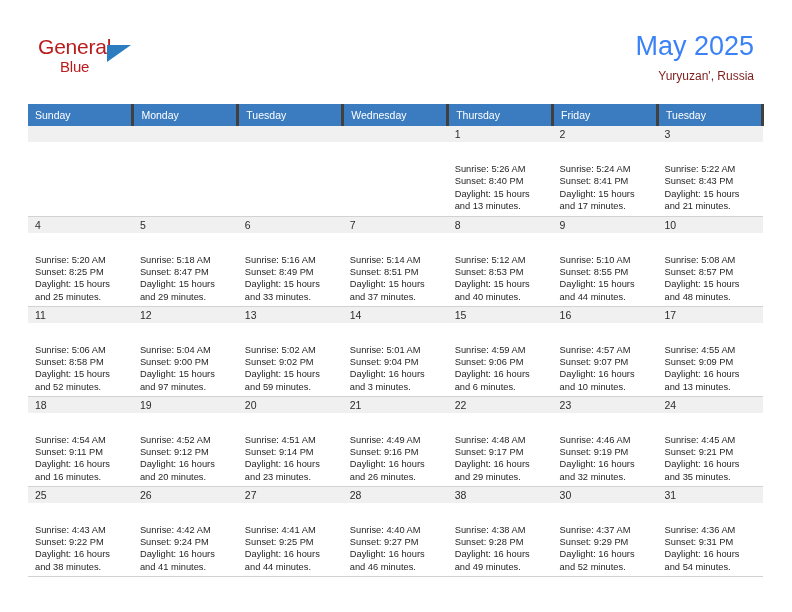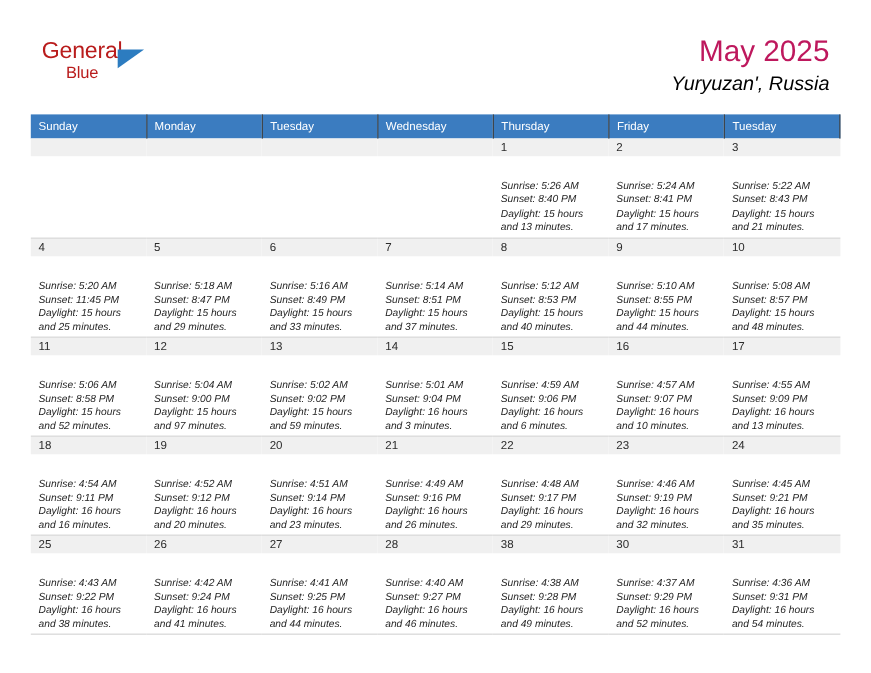--- a/index.html
+++ b/index.html
@@ -67,52 +67,51 @@
   }
 
   .title-wrap {
     position: absolute;
     right: 38px;
     top: 30px;
     text-align: right;
   }
   .cal-title {
     font-size: 27px;
-    color: #be185d;
+    color: #3b82f6;
     line-height: 32px;
     white-space: nowrap;
   }
   .cal-sub {
     margin-top: 6px;
-    font-size: 18px;
-    color: #000000;
+    font-size: 12px;
+    color: #7f1d1d;
     line-height: 17px;
     white-space: nowrap;
-    font-style: italic;
   }
 
   
   .cal {
     position: absolute;
     left: 28px;
     top: 104px;
     width: 736px;
     border-collapse: collapse;
     table-layout: fixed;
   }
   .cal th {
     background: #3b7cc0;
     color: #ffffff;
     font-size: 10.5px;
     font-weight: normal;
     text-align: left;
     padding: 5px 0 5px 7px;
     height: 19px;
     box-sizing: border-box;
-    border-right: 1px solid #404040;
+    border-right: 3px solid #404040;
   }
   .cal td {
     width: 105.1px;
     height: 90px;
     vertical-align: top;
     padding: 0;
     border-bottom: 1px solid #d2d2d2;
     background: #ffffff;
     box-sizing: border-box;
   }
@@ -124,21 +123,20 @@
     font-size: 10.5px;
     color: #2b2b2b;
     padding-left: 7px;
     box-sizing: border-box;
   }
   td.empty .daynum {
     background: #f0f0f0;
   }
   .lines {
     padding: 21px 6px 0 7px;
-    font-style: italic;
   }
   .lines div {
     font-size: 9.3px;
     line-height: 12.4px;
     color: #1f1f1f;
     white-space: nowrap;
   }
 </style>
 </head>
 <body>
@@ -212,21 +210,21 @@
               <div>Daylight: 15 hours</div>
               <div>and 21 minutes.</div>
             </div>
           </td>
         </tr>
         <tr>
           <td class="">
             <span class="daynum">4</span>
             <div class="lines">
               <div>Sunrise: 5:20 AM</div>
-              <div>Sunset: 11:45 PM</div>
+              <div>Sunset: 8:25 PM</div>
               <div>Daylight: 15 hours</div>
               <div>and 25 minutes.</div>
             </div>
           </td>
           <td class="">
             <span class="daynum">5</span>
             <div class="lines">
               <div>Sunrise: 5:18 AM</div>
               <div>Sunset: 8:47 PM</div>
               <div>Daylight: 15 hours</div>

